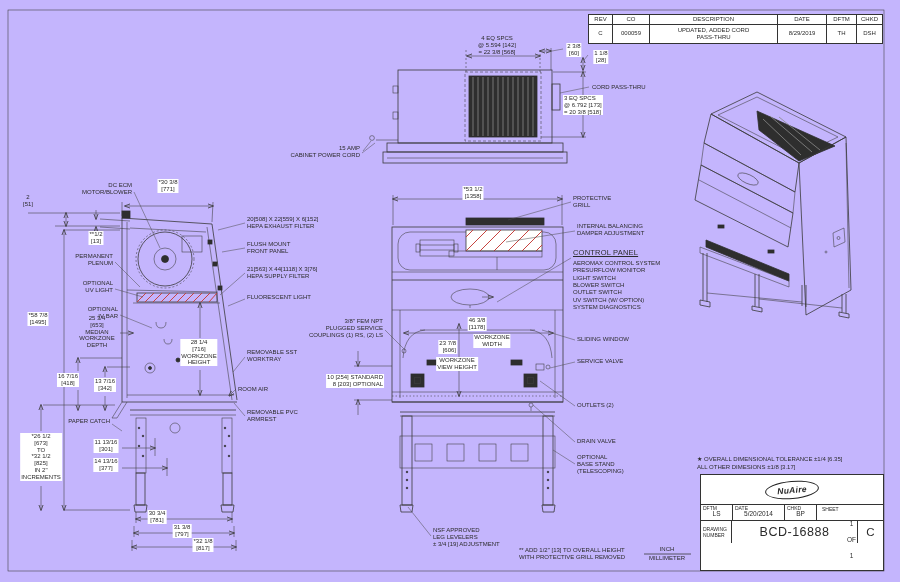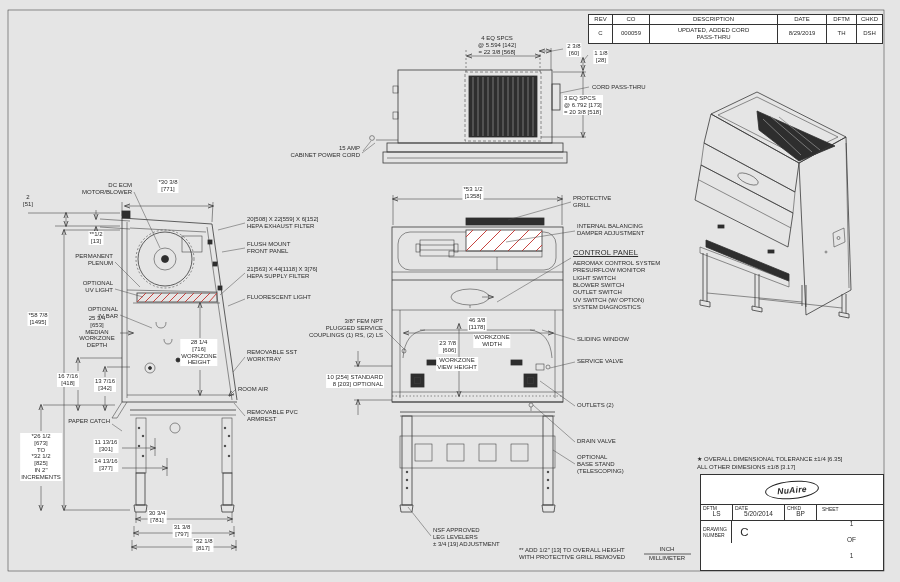--- a/index.html
+++ b/index.html
@@ -1,17 +1,17 @@
 <!DOCTYPE html>
 <html><head>
 <meta charset="utf-8">
 <style>
   *{margin:0;padding:0;box-sizing:border-box}
   html,body{width:900px;height:582px;background:#fff;font-family:"Liberation Sans",sans-serif;color:#2b2b2b;overflow:hidden}
-  .sheet{position:relative;width:900px;height:582px;background:#e5e5e5}
+  .sheet{position:relative;width:900px;height:582px;background:#c4b5fd}
   svg.linework{position:absolute;left:0;top:0}
   svg.linework line,svg.linework path,svg.linework rect,svg.linework circle,svg.linework ellipse{stroke:#3a3a3a;stroke-width:.8;fill:none}
   svg.linework .thin{stroke-width:.55}
   svg.linework .dim{stroke-width:.55}
   svg.linework .ld{stroke-width:.5;stroke:#4a4a4a}
   svg.linework .dark{fill:#2e2e2e;stroke:#2e2e2e}
   svg.linework .red{stroke:#c74440;stroke-width:1}
   svg.linework .lt{stroke:#8a8a8a;stroke-width:.8}
   svg.linework .wfill{fill:#fff}
   .ann{position:absolute;font-size:6px;line-height:1.14;white-space:pre-line;color:#2b2b2b;z-index:3}
@@ -515,17 +515,18 @@
     <div class="icell isheet">
       <span class="lbl">SHEET</span>
       <span class="val">1</span>
       <span class="val">OF</span>
       <span class="val">1</span>
     </div>
   </div>
   <div class="tb-dn">
     <div class="dn-lbl">DRAWING
 NUMBER</div>
+    <div class="dn-num">BCD-16888</div>
     <div class="dn-rev">C</div>
   </div>
 </div>
 
 </div>
 
 </body></html>

